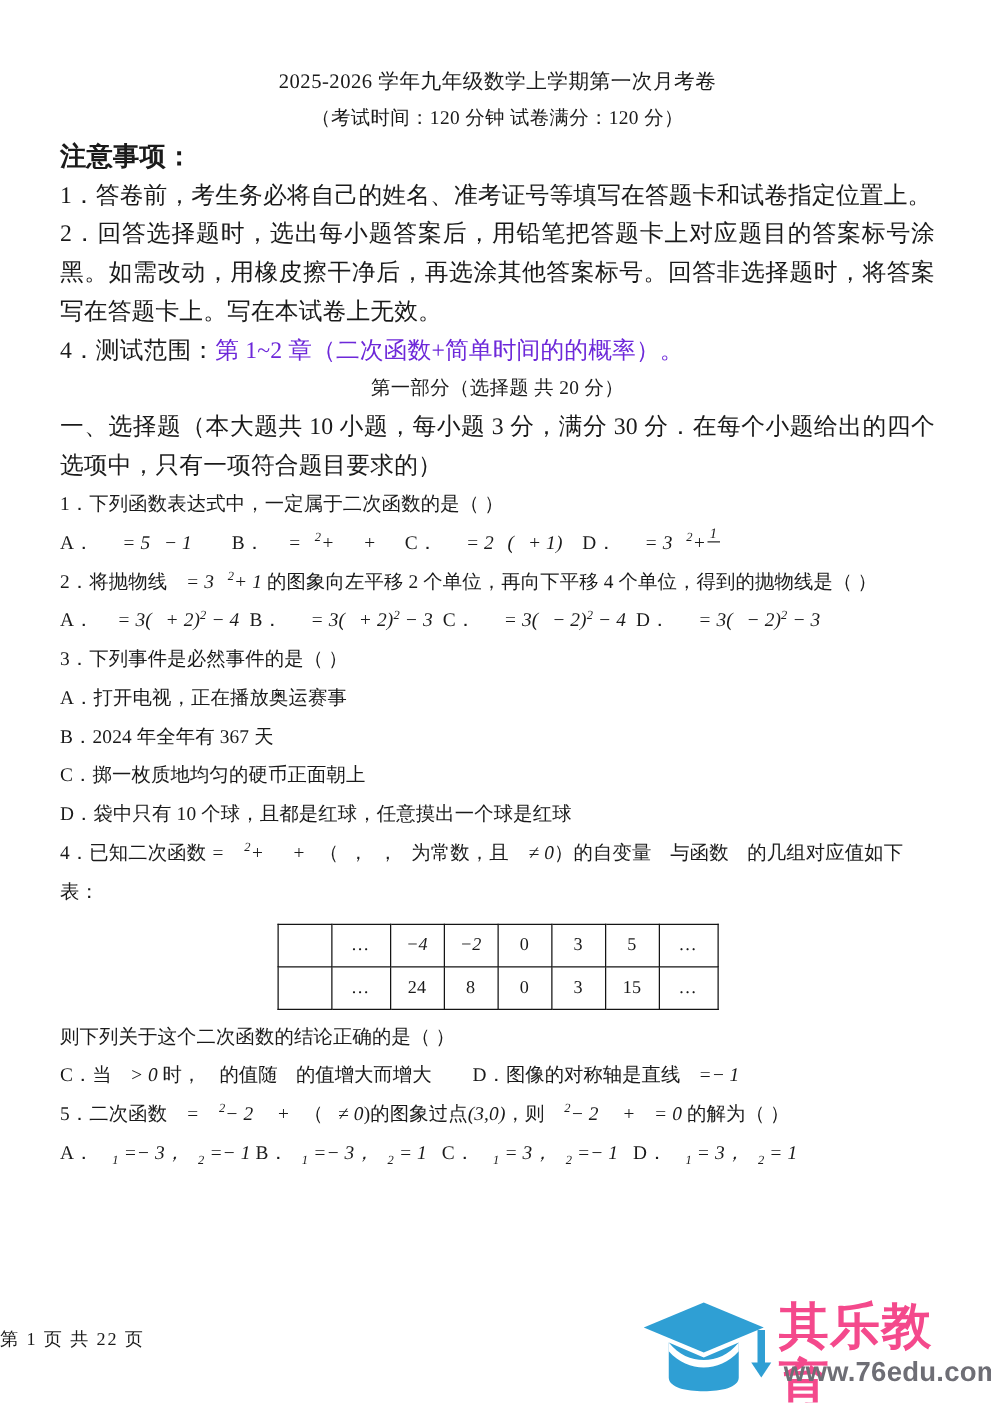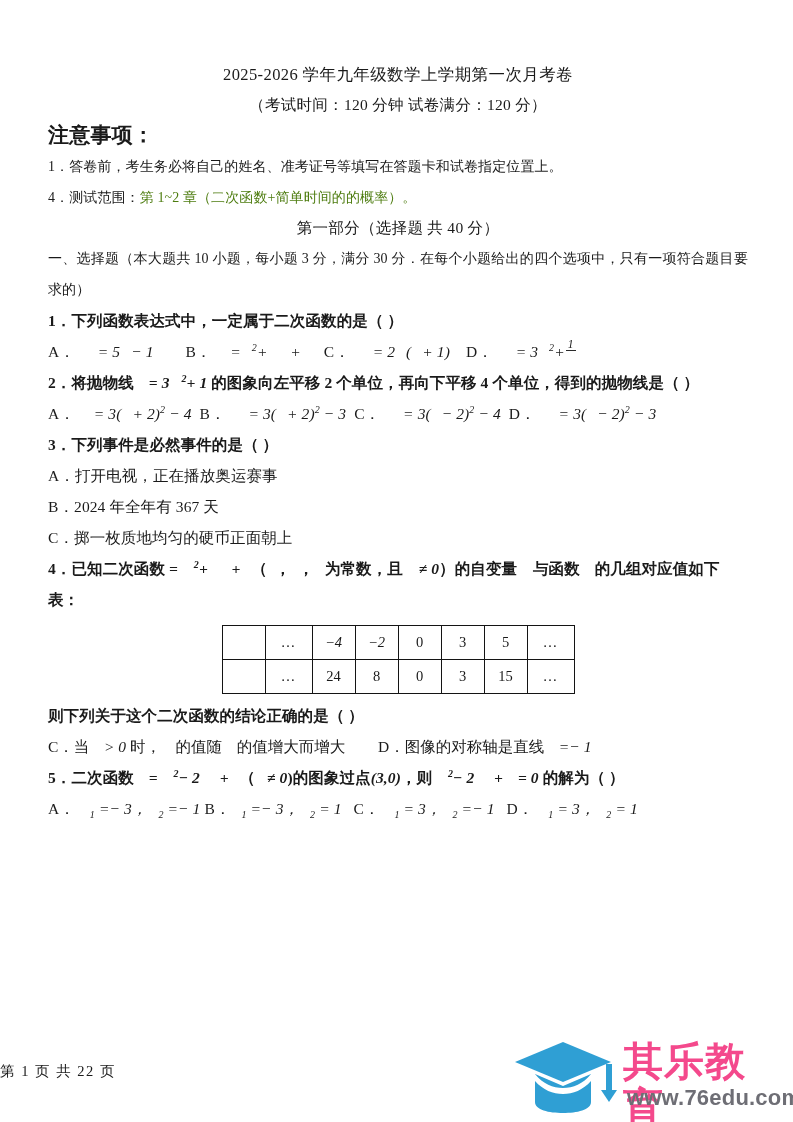--- a/index.html
+++ b/index.html
@@ -21,21 +21,20 @@
     position: absolute;
     left: 0; top: 0;
     width: 793px;
     height: 1122px;
   }
   .content {
     position: absolute;
     left: 48px;
     top: 50px;
     width: 700px;
-    margin-top: 10px;
   }
 
   
   .doc-title {
     text-align: center;
     font-size: 16.5px;
     letter-spacing: .4px;
     line-height: 30px;
     font-weight: 400;
   }
@@ -53,34 +52,33 @@
   }
 
   
   .notice-head {
     font-weight: bold;
     font-size: 21px;
     line-height: 31px;
     letter-spacing: .2px;
   }
   .p {
-    font-size: 14px;
+    font-size: 19px;
     line-height: 31px;
     letter-spacing: .1px;
     text-align: justify;
     text-justify: inter-ideograph;
   }
-  .red { color: #4d7c0f; }
+  .red { color: #6d28d9; }
 
   
   .q-stem {
     font-size: 15.5px;
     line-height: 31px;
     letter-spacing: .1px;
-    font-weight: bold;
   }
   .q-opts {
     font-size: 15.5px;
     line-height: 31px;
     letter-spacing: .1px;
     white-space: pre;
   }
   .q-opts.wrap { white-space: normal; }
 
   
@@ -205,36 +203,38 @@
 <body>
 
 <div class="page">
   <div class="content">
 
     <div class="doc-title">2025-2026 学年九年级数学上学期第一次月考卷</div>
     <div class="doc-subtitle">（考试时间：120 分钟    试卷满分：120 分）</div>
 
     <div class="notice-head">注意事项：</div>
     <div class="p">1．答卷前，考生务必将自己的姓名、准考证号等填写在答题卡和试卷指定位置上。</div>
+    <div class="p">2．回答选择题时，选出每小题答案后，用铅笔把答题卡上对应题目的答案标号涂黑。如需改动，用橡皮擦干净后，再选涂其他答案标号。回答非选择题时，将答案写在答题卡上。写在本试卷上无效。</div>
     <div class="p"><span>4．测试范围：</span><span class="red">第 1~2 章（二次函数+简单时间的的概率）。</span></div>
 
-    <div class="section-center">第一部分（选择题 共 40 分）</div>
+    <div class="section-center">第一部分（选择题 共 20 分）</div>
 
     <div class="p">一、选择题（本大题共 10 小题，每小题 3 分，满分 30 分．在每个小题给出的四个选项中，只有一项符合题目要求的）</div>
 
     <div class="q-stem">1．下列函数表达式中，一定属于二次函数的是（    ）</div>
     <div class="q-opts"><span>A．</span><span class="mi">   <span class="vr">y</span> = 5<span class="vr">x</span> − 1</span>        <span>B．</span><span class="mi">  <span class="vr">y</span> = <span class="vr">x</span><sup class="e">2</sup>+ <span class="vr">bx</span> + <span class="vr">c</span></span>   <span>C．</span><span class="mi">   <span class="vr">y</span> = 2<span class="vr">x</span> (<span class="vr">x</span> + 1)</span>    <span>D．</span><span class="mi">   <span class="vr">y</span> = 3<span class="vr">x</span> <sup class="e">2</sup>+<span class="frac"><span class="num">1</span><span class="den"><span class="vr">x</span></span></span></span></div>
 
     <div class="q-stem"><span>2．将抛物线 </span><span class="mi"> <span class="vr">y</span> = 3<span class="vr">x</span> <sup class="e">2</sup>+ 1</span><span> 的图象向左平移 2 个单位，再向下平移 4 个单位，得到的抛物线是（  ）</span></div>
     <div class="q-opts"><span>A．</span><span class="mi">  <span class="vr">y</span> = 3(<span class="vr">x</span> + 2)<sup class="e">2</sup> − 4</span>  <span>B．</span><span class="mi">   <span class="vr">y</span> = 3(<span class="vr">x</span> + 2)<sup class="e">2</sup> − 3</span>  <span>C．</span><span class="mi">   <span class="vr">y</span> = 3(<span class="vr">x</span> − 2)<sup class="e">2</sup> − 4</span>  <span>D．</span><span class="mi">   <span class="vr">y</span> = 3(<span class="vr">x</span> − 2)<sup class="e">2</sup> − 3</span></div>
 
     <div class="q-stem">3．下列事件是必然事件的是（     ）</div>
     <div class="q-opts wrap">A．打开电视，正在播放奥运赛事</div>
     <div class="q-opts wrap">B．2024 年全年有 367 天</div>
     <div class="q-opts wrap">C．掷一枚质地均匀的硬币正面朝上</div>
+    <div class="q-opts wrap">D．袋中只有 10 个球，且都是红球，任意摸出一个球是红球</div>
 
     <div class="q-stem"><span>4．已知二次函数 </span><span class="mi"> = <span class="vr">a</span> <sup class="e">2</sup>+ <span class="vr">bx</span> + <span class="vr">c</span></span><span>（<span class="vr mi">a</span>，<span class="vr mi">b</span>，<span class="vr mi">c</span> 为常数，且 <span class="vr mi">a</span> <span class="mi">≠ 0</span>）的自变量 <span class="vr mi">x</span> 与函数 <span class="vr mi">y</span> 的几组对应值如下表：</span></div>
 
     <div class="tbl-wrap">
       <table class="vt">
         <tbody>
             <tr>
           <td class="lbl"><span class="vr mi">x</span></td>
           <td class="dots">…</td>
           <td class="xv">−4</td>

